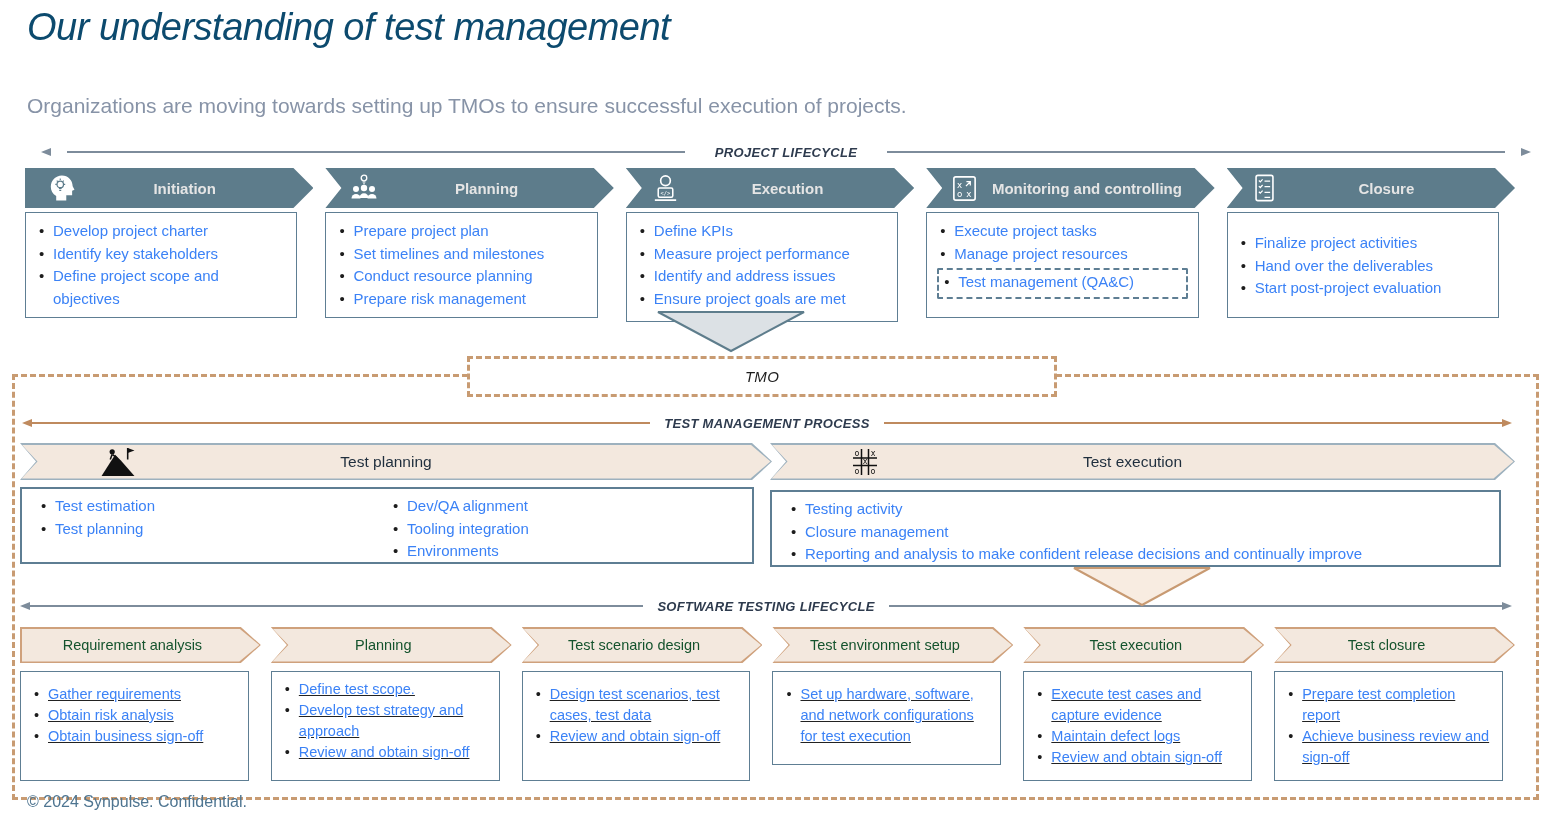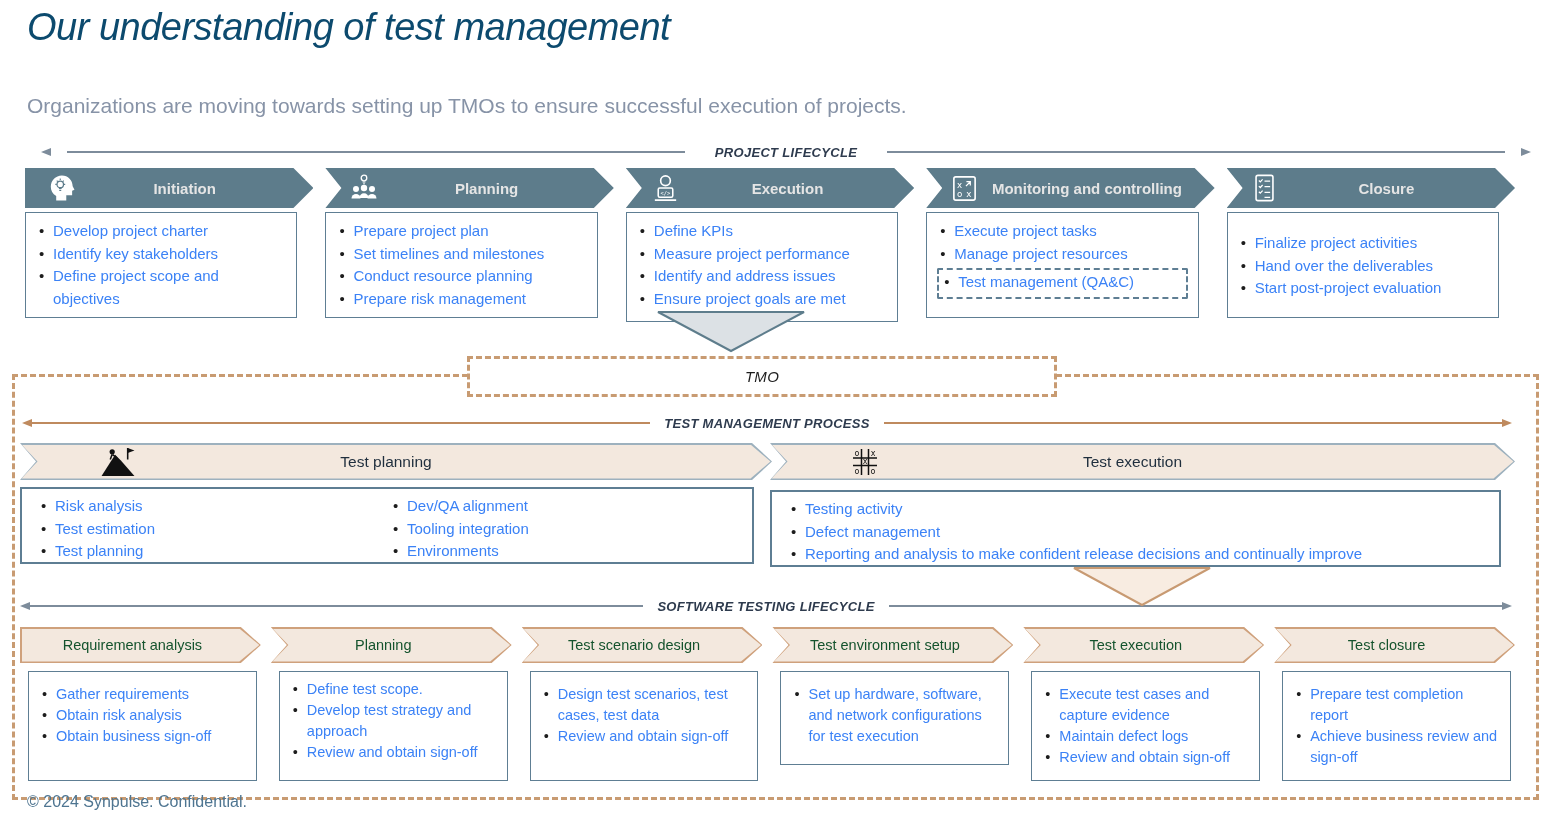--- a/index.html
+++ b/index.html
@@ -249,35 +249,34 @@
             <text x="23" y="27">o</text>
           </g>
         </svg>
     </span>
     <span class="chvlabel">Test execution</span>
   </div>
 
   <div class="bbox" style="position:absolute;left:20px;top:487px;width:734px;height:77px;border-width:2px;padding:6px 16px;">
     <div class="twocol">
       <ul>
-        <li>Risk analysis</li>
         <li>Test estimation</li>
         <li>Test planning</li>
       </ul>
       <ul>
         <li>Dev/QA alignment</li>
         <li>Tooling integration</li>
         <li>Environments</li>
       </ul>
     </div>
   </div>
   <div class="bbox" style="position:absolute;left:770px;top:490px;width:731px;height:77px;border-width:2px;padding:6px 16px;">
     <ul>
       <li>Testing activity</li>
-      <li>Defect management</li>
+      <li>Closure management</li>
       <li>Reporting and analysis to make confident release decisions and continually improve</li>
     </ul>
   </div>
 
   <div class="harrow" style="--c:var(--gray-line);left:20px;top:599px;width:1492px;height:14px;">
     <span class="ah l"></span>
     <span class="hline"></span>
     <span class="hlabel">SOFTWARE TESTING LIFECYCLE</span>
     <span class="hline"></span>
     <span class="ah r"></span>
@@ -301,21 +300,21 @@
       <span class="chvlabel">Test environment setup</span>
     </div>
     <div class="chv chv-bot chv-cream clip-notch cell">
       <span class="chvlabel">Test execution</span>
     </div>
     <div class="chv chv-bot chv-cream clip-notch cell">
       <span class="chvlabel">Test closure</span>
     </div>
   </div>
 
-  <div class="boxrow" style="left:28px;top:671px;width:1495px;gap:10px;">
+  <div class="boxrow" style="left:20px;top:671px;width:1495px;gap:10px;text-decoration:underline;">
     <div class="cell">
         <div class="bbox small" style="height:110px;margin-right:12px;padding-top:12px;">
       <ul>
         <li>Gather requirements</li>
         <li>Obtain risk analysis</li>
         <li>Obtain business sign-off</li>
       </ul>
     </div>
       </div>
     <div class="cell">

